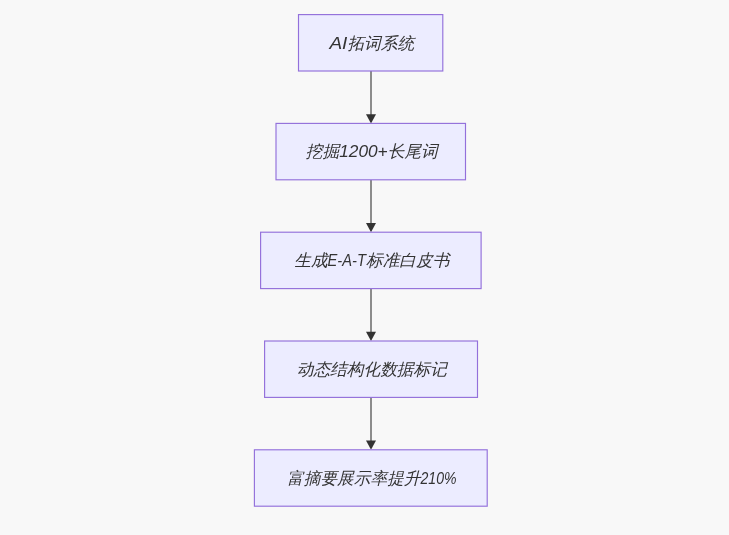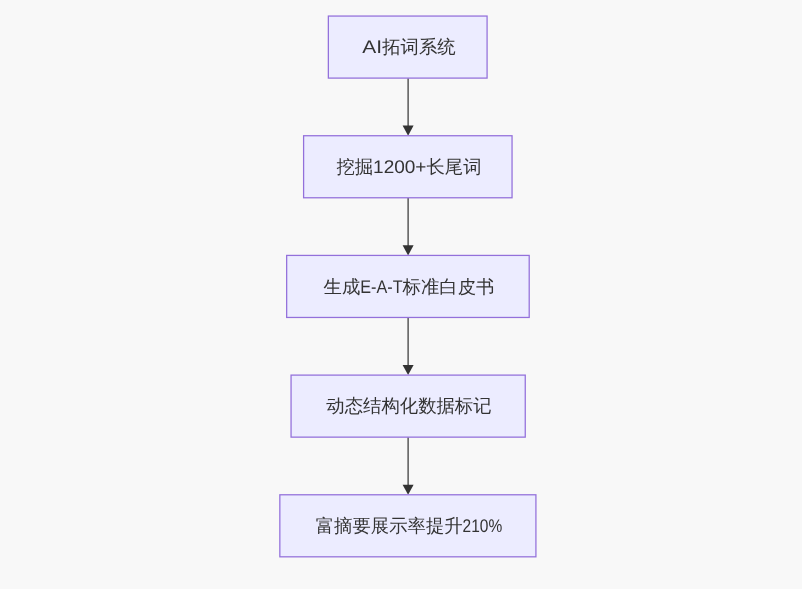--- a/index.html
+++ b/index.html
@@ -1,18 +1,18 @@
 <!DOCTYPE html>
 <html><head>
 <meta charset="utf-8">
 <style>
   html,body{margin:0;padding:0;}
   body{width:729px;height:535px;background:#f8f8f8;overflow:hidden;
        font-family:"Liberation Sans", sans-serif;}
-  .stage{position:relative;width:623px;height:535px;}
+  .stage{position:relative;width:623px;height:535px;font-style:italic;}
 </style>
 </head>
 <body>
 <div class="stage">
 <svg width="729" height="535" viewBox="0 0 729 535" xmlns="http://www.w3.org/2000/svg">
 
   <g stroke="#333333" stroke-width="1.1" fill="none">
     <line x1="371" y1="71.1" x2="371" y2="117.5"></line>
     <line x1="371" y1="179.9" x2="371" y2="226.3"></line>
     <line x1="371" y1="288.7" x2="371" y2="335.1"></line>

